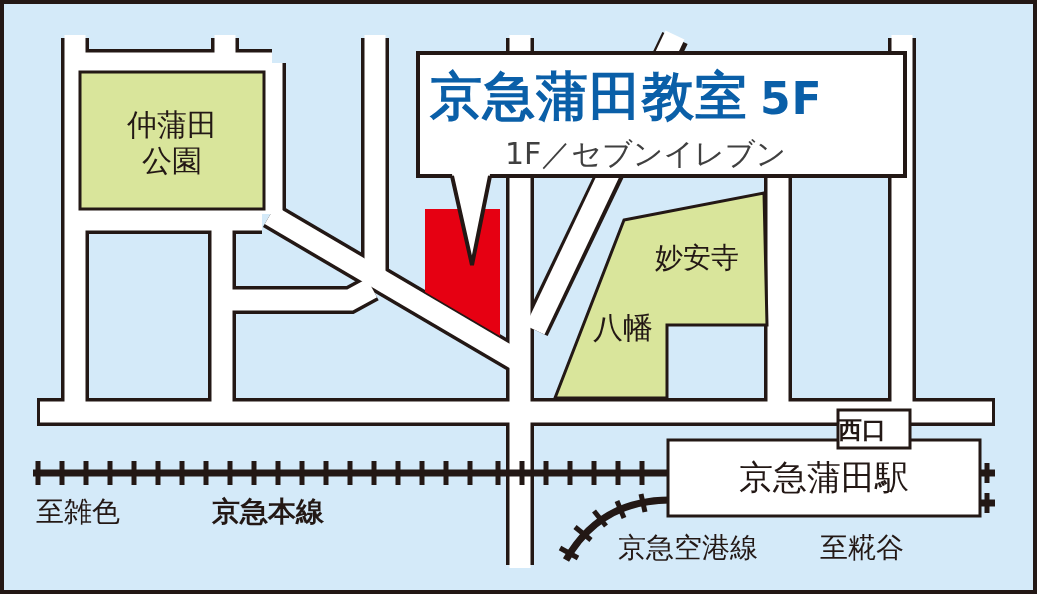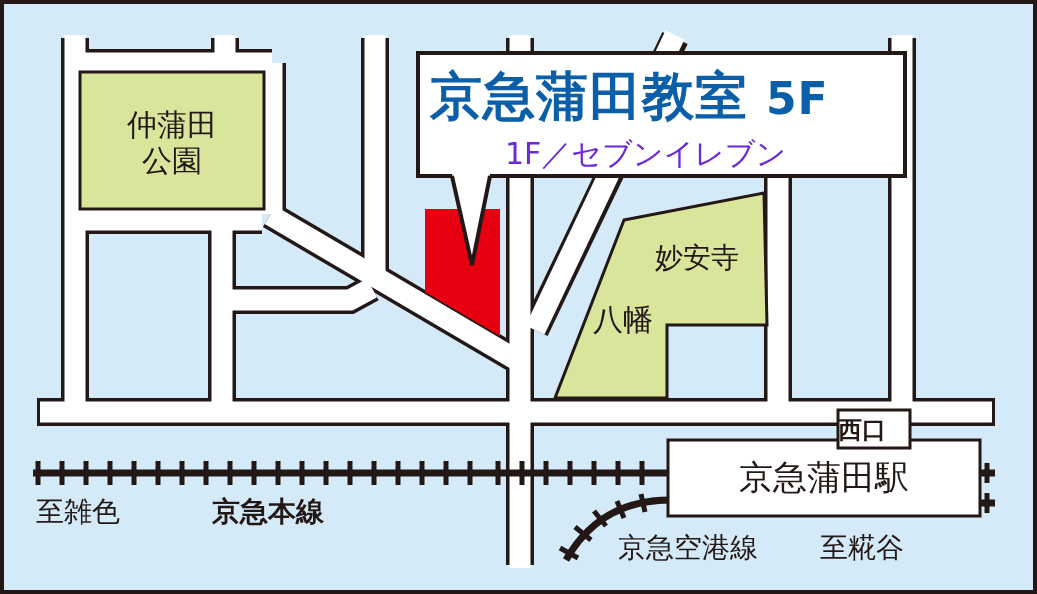--- a/index.html
+++ b/index.html
@@ -3,22 +3,22 @@
 <meta charset="utf-8">
 <style>
   html, body { margin:0; padding:0; background:#ffffff; }
   body { width:1037px; height:594px; overflow:hidden; font-family:"DejaVu Sans", sans-serif; }
   #map { position:relative; width:1037px; height:594px; }
   svg { position:absolute; left:0; top:0; }
   .lbl { position:absolute; color:#231815; font-family:"DejaVu Sans", sans-serif; white-space:nowrap; line-height:1; }
   .lbl-park { font-size:30px; text-align:center; line-height:1.2; }
   .lbl-rail { font-size:28px; }
   .callout-title { position:absolute; left:430px; top:62px; font-size:52px; font-weight:bold; color:#0a5fa8; letter-spacing:1px; }
-  .callout-title .floor { font-size:44px; margin-left:18px; }
-  .callout-sub { position:absolute; left:505px; top:134px; font-size:30px; color:#6d28d9; }
+  .callout-title .floor { font-size:44px; margin-left:12px; }
+  .callout-sub { position:absolute; left:505px; top:134px; font-size:30px; color:#404040; }
   .station-name { position:absolute; left:668px; top:455px; width:312px; text-align:center; font-size:34px; color:#231815; }
   .exit-name { position:absolute; left:838px; top:414px; width:72px; text-align:left; font-size:24px; font-weight:bold; color:#231815; }
 </style>
 </head>
 <body>
 
 <div id="map">
   <svg width="1037" height="594" viewBox="0 0 1037 594">
 
     <rect x="0" y="0" width="1037" height="594" fill="#231815"></rect>
@@ -141,21 +141,21 @@
   <div class="callout-title"><span>京急蒲田教室</span><span class="floor">5F</span></div>
   <div class="callout-sub">1F／セブンイレブン</div>
 
   <div class="lbl lbl-park" style="left:100px; top:107px; width:144px;">
     <div>仲蒲田</div>
     <div>公園</div>
   </div>
 
   <div class="lbl" style="left:655px; top:244px; font-size:28px;">妙安寺</div>
 
-  <div class="lbl lbl-park" style="left:588px; top:302px; width:70px;">
+  <div class="lbl lbl-park" style="left:588px; top:310px; width:70px;">
     <div>八幡</div>
   </div>
 
   <div class="station-name">京急蒲田駅</div>
   <div class="exit-name">西口</div>
 
   <div class="lbl lbl-rail" style="left:36px; top:498px;">至雑色</div>
   <div class="lbl lbl-rail" style="left:212px; top:498px;font-weight:bold;">京急本線</div>
   <div class="lbl lbl-rail" style="left:618px; top:534px;">京急空港線</div>
   <div class="lbl lbl-rail" style="left:820px; top:534px;">至糀谷</div>

